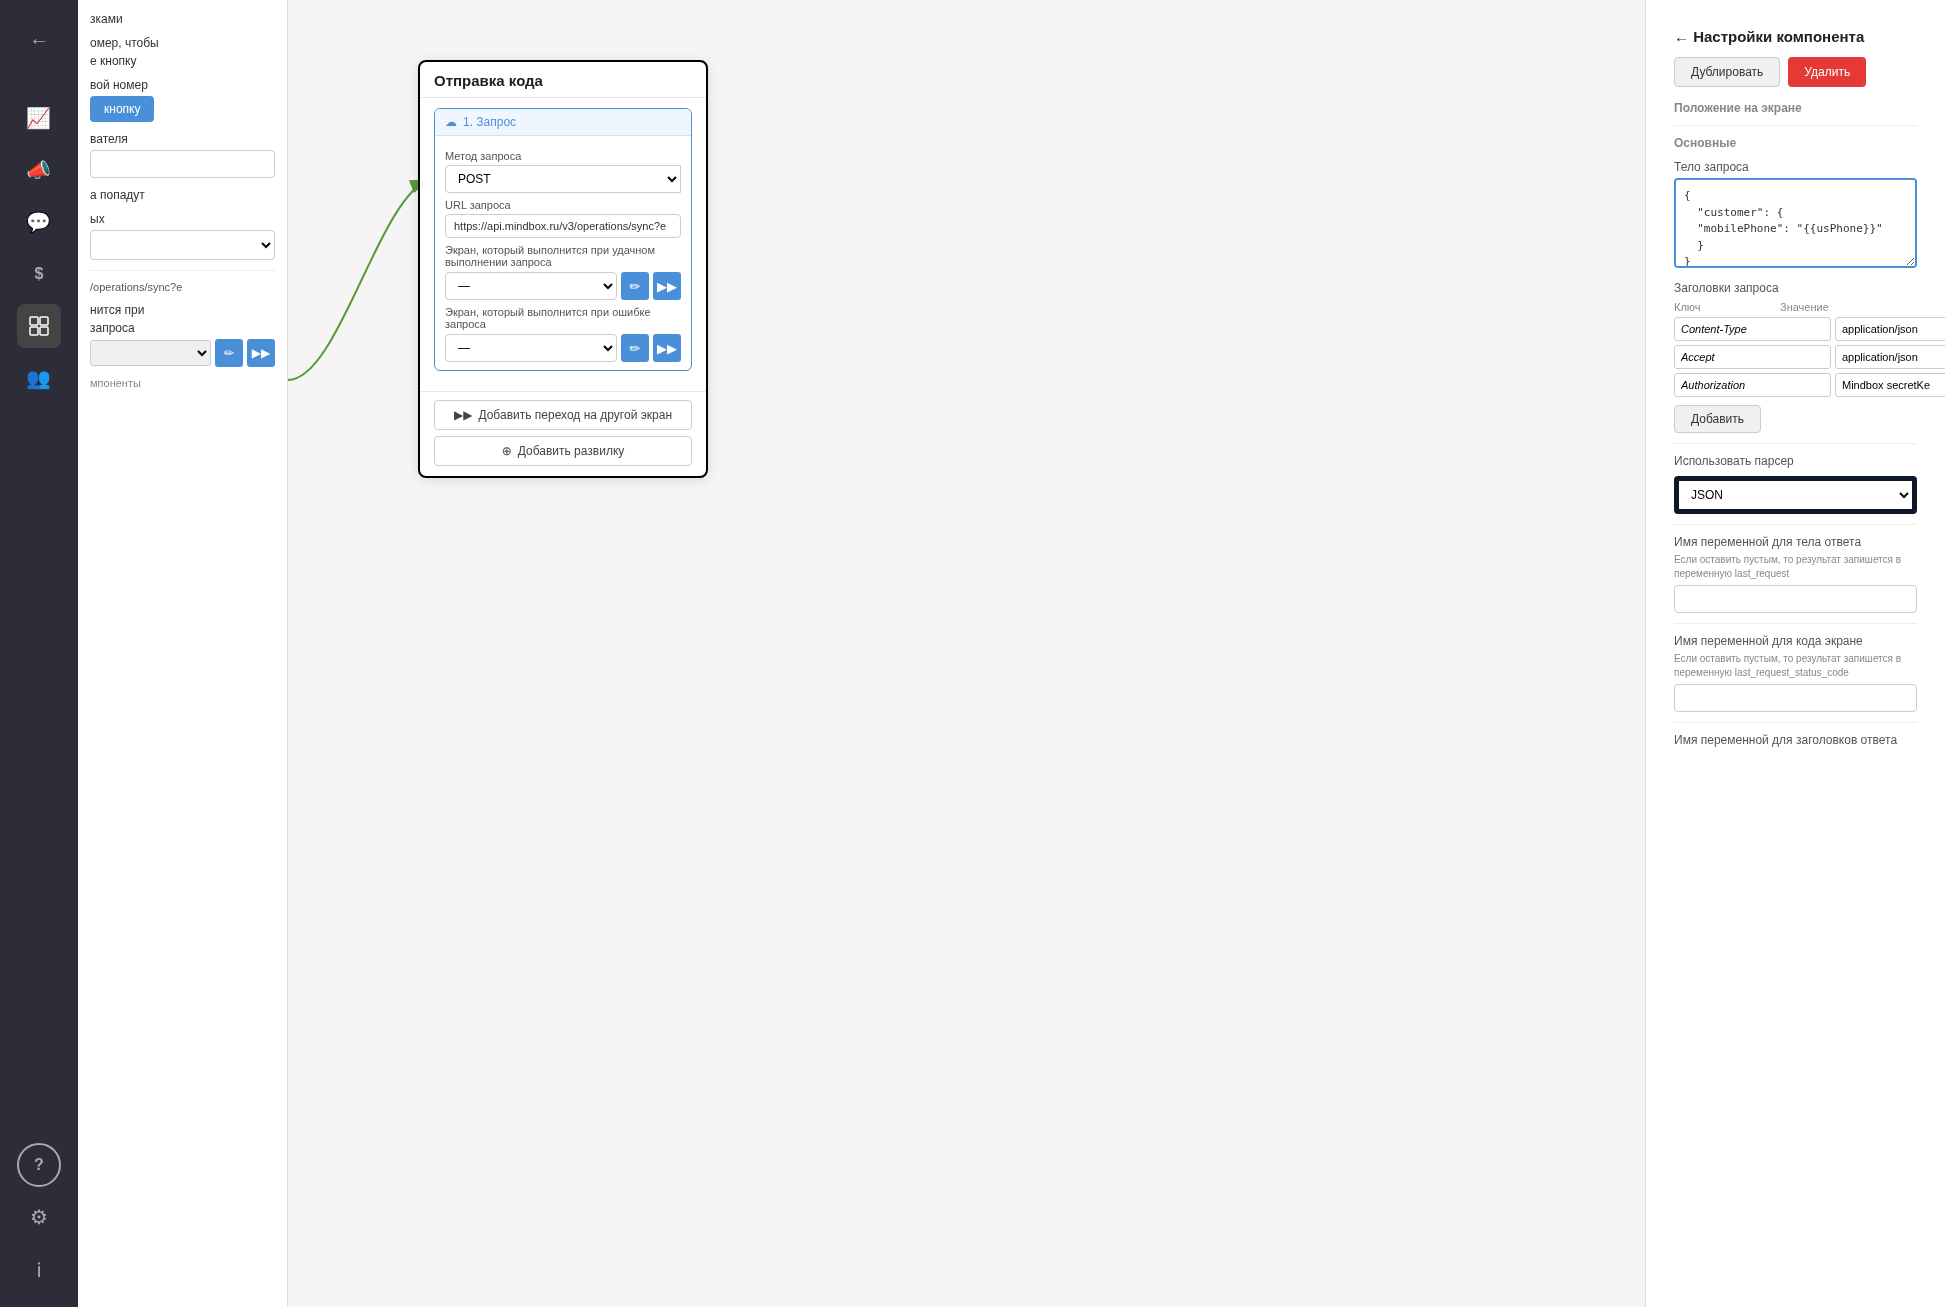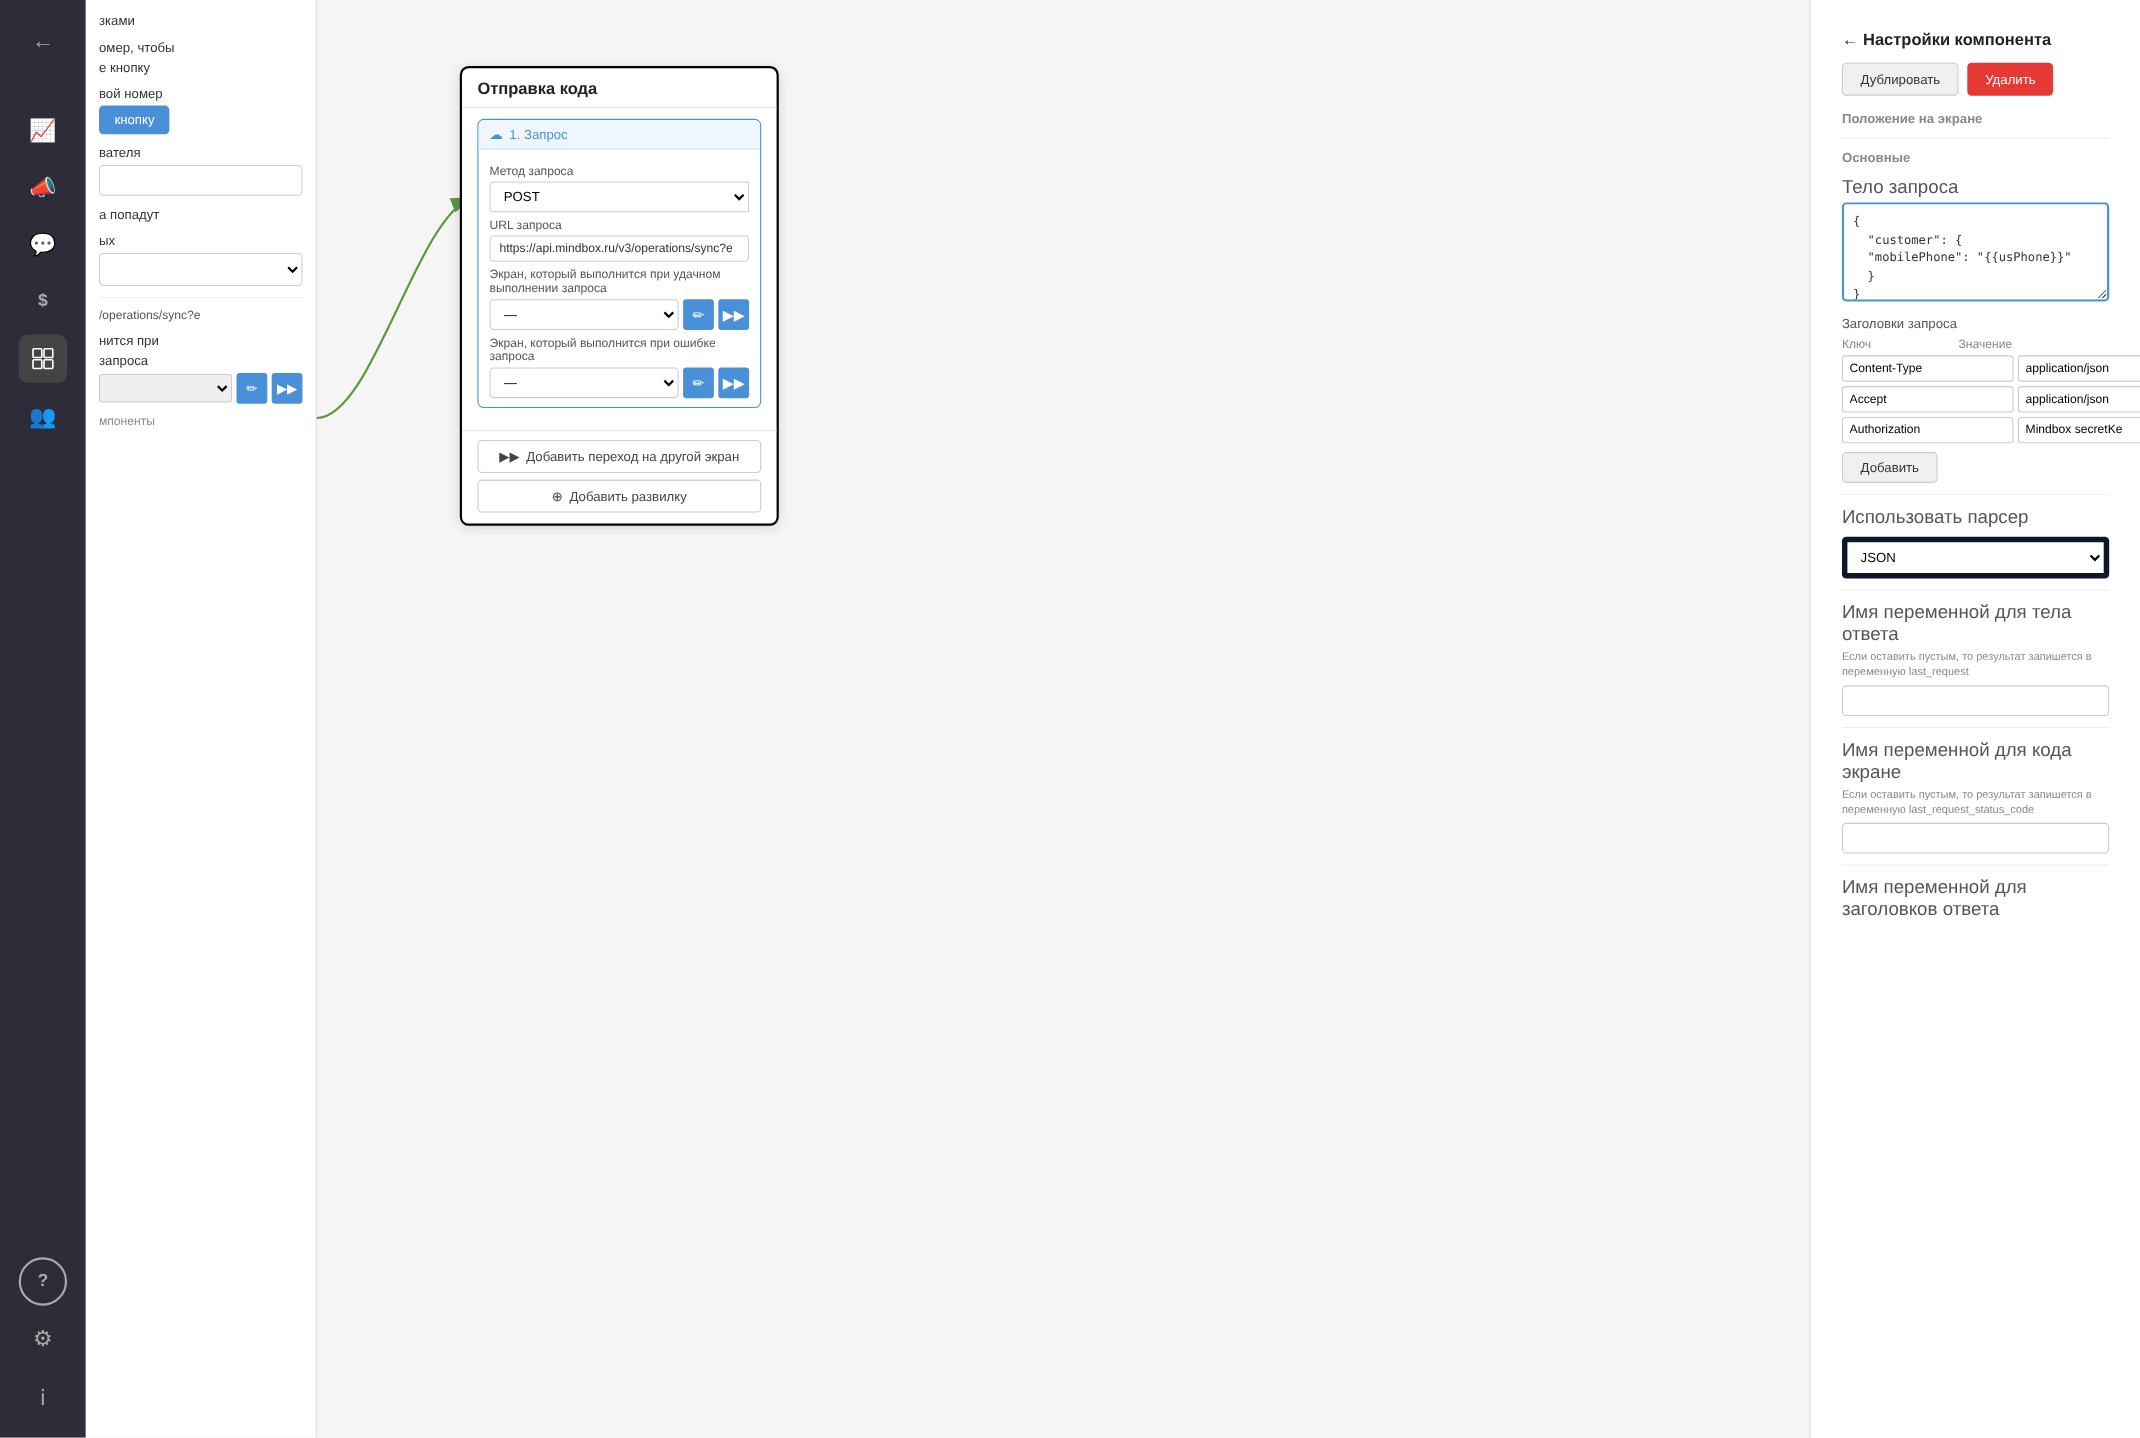--- a/index.html
+++ b/index.html
@@ -307,21 +307,21 @@
     .pos-btn {
       background: #f0f0f0;
       border: 1px solid #ccc;
       border-radius: 3px;
       padding: 5px 10px;
       font-size: 11px;
       cursor: pointer;
       color: #333;
     }
     .field-section-title {
-      font-size: 17px;
+      font-size: 12px;
       color: #555;
       margin-bottom: 4px;
       margin-top: 10px;
     }
     .body-textarea {
       width: 100%;
       border: 2px solid #4a90d9;
       border-radius: 4px;
       padding: 8px;
       font-size: 11px;
@@ -354,20 +354,21 @@
       align-items: center;
       gap: 4px;
       margin-bottom: 4px;
     }
     .header-key {
       flex: 0 0 100px;
       border: 1px solid #ccc;
       border-radius: 3px;
       padding: 5px 6px;
       font-size: 11px;
+      font-style: italic;
     }
     .header-val {
       flex: 1;
       border: 1px solid #ccc;
       border-radius: 3px;
       padding: 5px 6px;
       font-size: 11px;
     }
     .add-btn {
       background: #f0f0f0;

